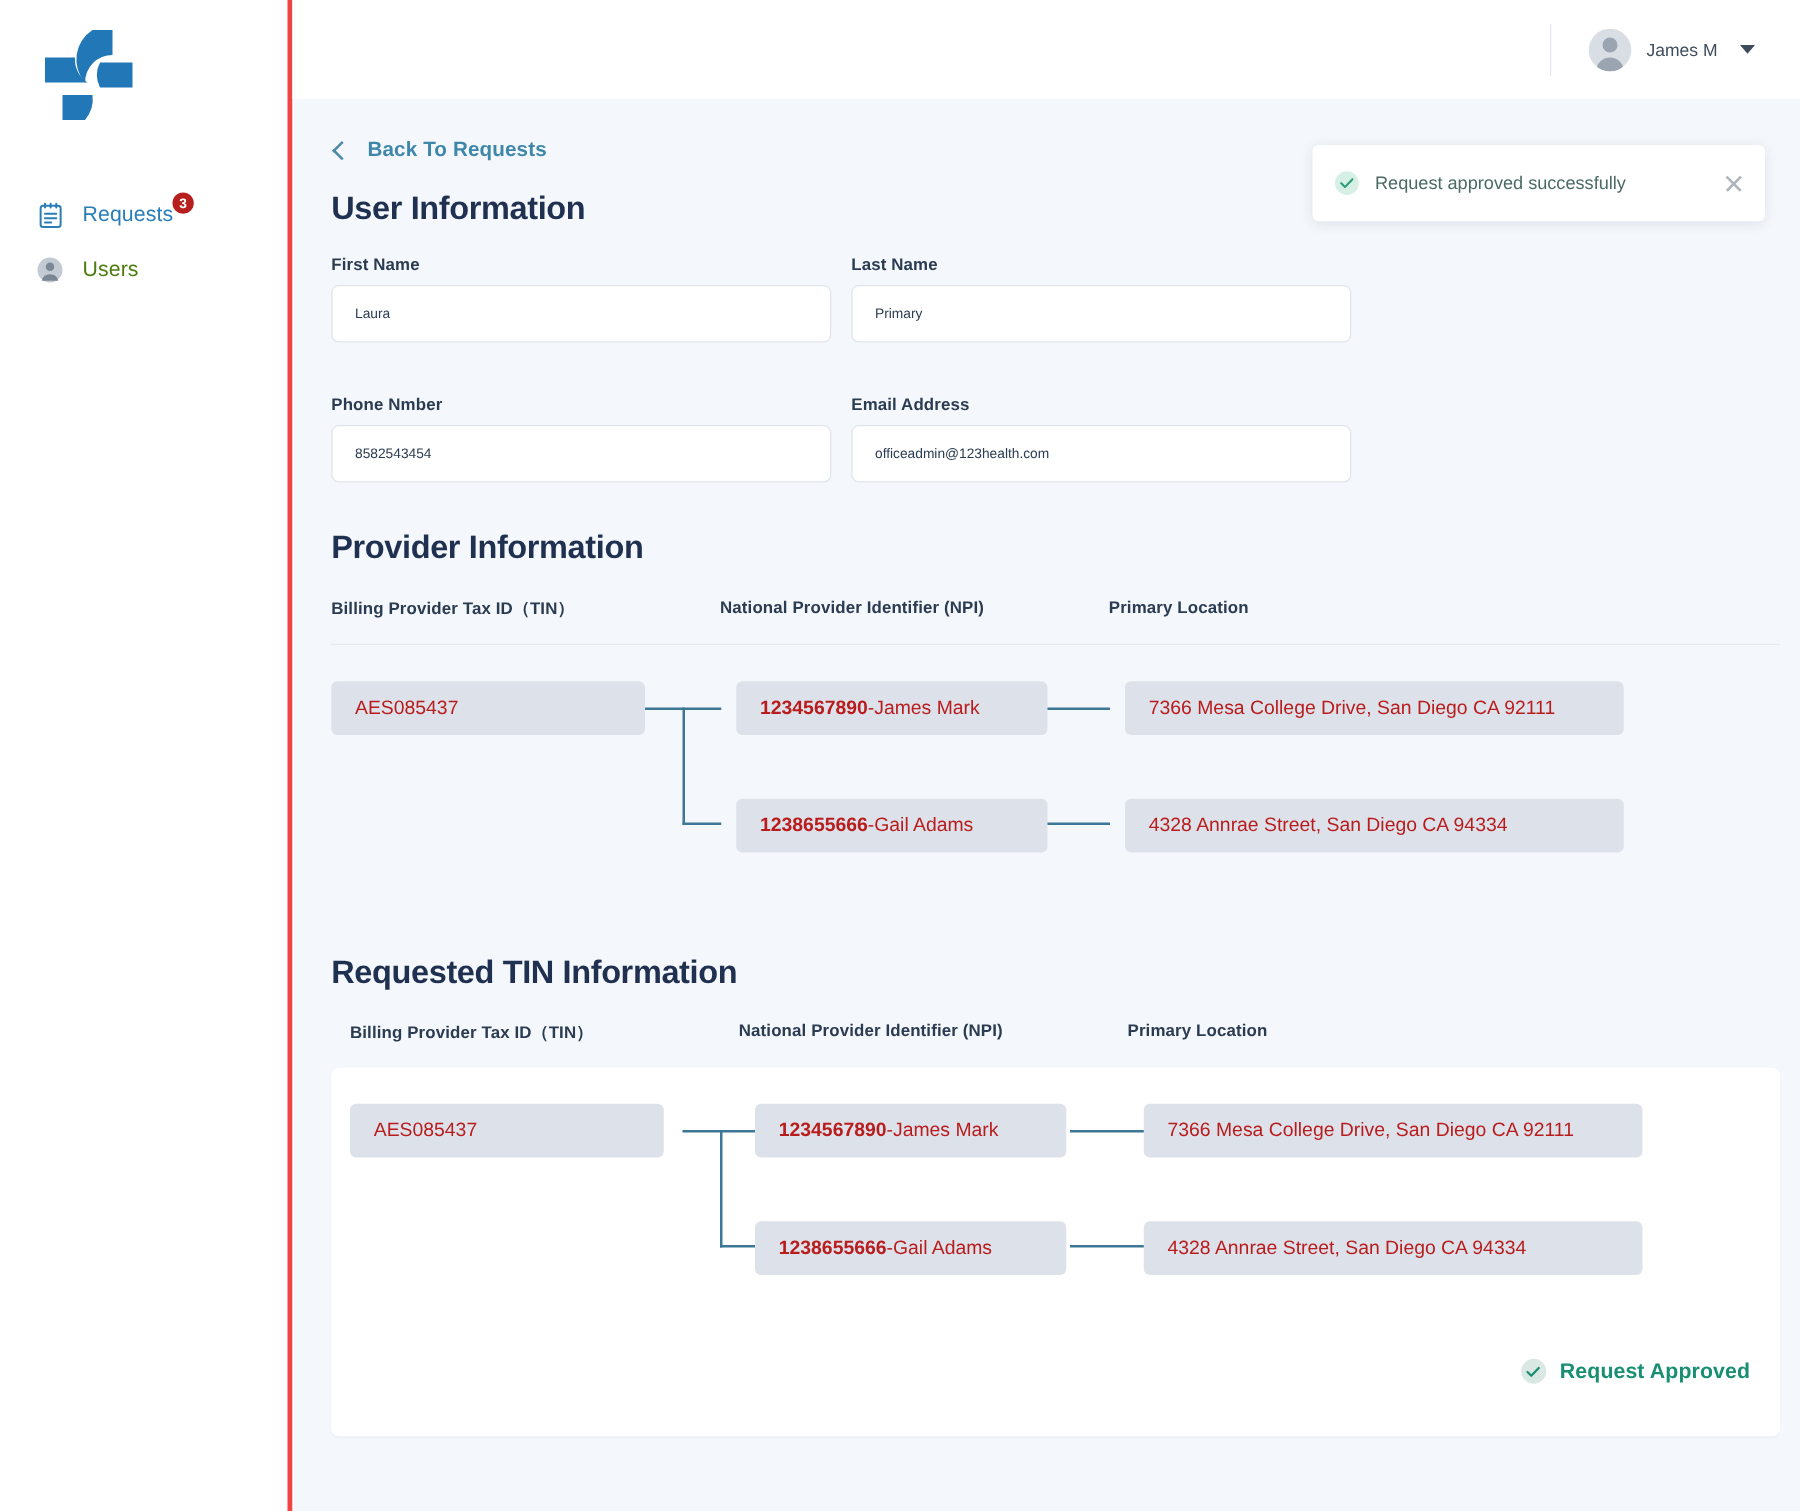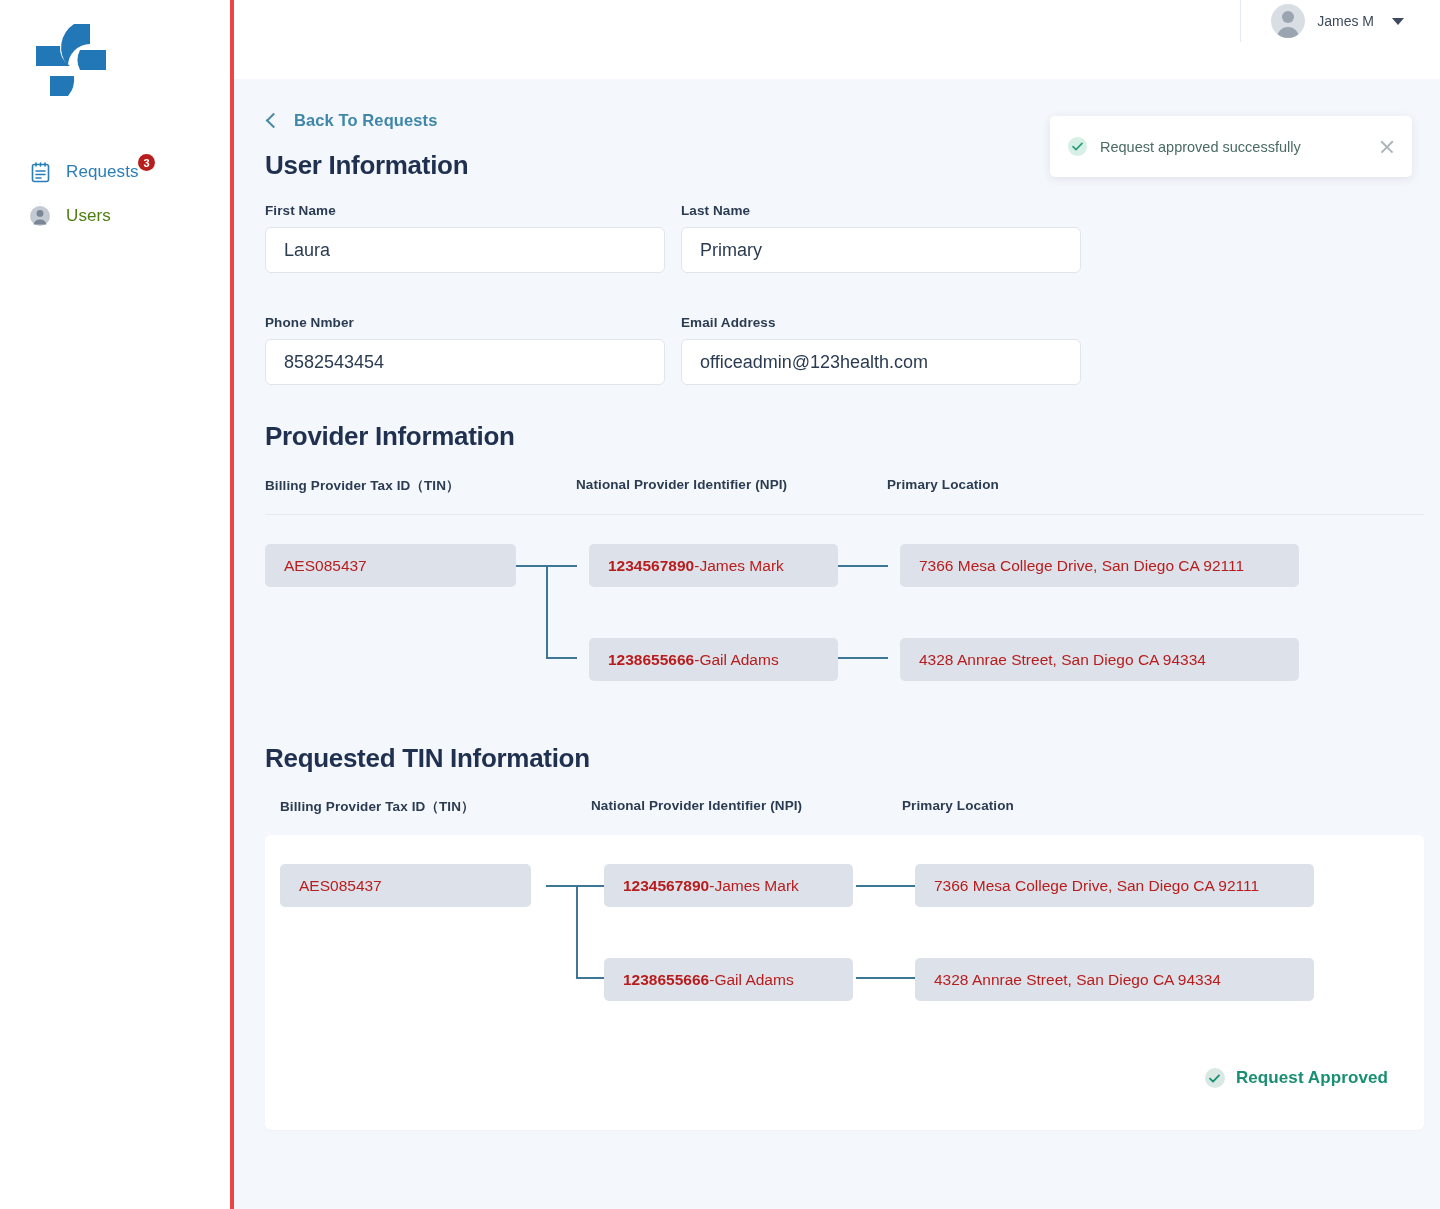--- a/index.html
+++ b/index.html
@@ -98,20 +98,21 @@
     flex: 1;
     position: relative;
     height: 1209px;
     background: #f4f7fb;
   }
 
   .topbar {
     height: 79px;
     background: #ffffff;
     display: flex;
+    align-items: center;
     justify-content: flex-end;
     padding-right: 36px;
     position: relative;
   }
 
   .user-chip {
     display: flex;
     align-items: center;
     gap: 12px;
     padding-left: 30px;
@@ -263,21 +264,21 @@
   }
 
   .field-input {
     height: 46px;
     border: 1px solid #e0e5ec;
     border-radius: 6px;
     background: #ffffff;
     display: flex;
     align-items: center;
     padding: 0 18px;
-    font-size: 18px;
+    font-size: 11px;
     color: #2b3c52;
     margin-bottom: 26px;
     width: 100%;
   }
 
   
   .tbl-head {
     display: flex;
     font-size: 13.5px;
     font-weight: 700;
@@ -346,21 +347,21 @@
     height: 295px;
     position: relative;
     box-shadow: 0 1px 2px rgba(40,60,90,0.04);
   }
 
   .req-head .c1 { width: 311px; }
   .req-head .c2 { width: 311px; }
 
   .approved-row {
     position: absolute;
-    right: 36px;
+    right: 24px;
     bottom: 42px;
     display: flex;
     align-items: center;
     gap: 11px;
   }
   .approved-check {
     width: 20px; height: 20px;
     border-radius: 50%;
     background: #d9e8e2;
     display: flex;
@@ -510,21 +511,21 @@
             <b>1238655666</b>
               <span> - </span>
               <span>Gail Adams</span>
           </div>
           <div style="width:62px;"></div>
           <div class="cell loc">4328 Annrae Street, San Diego CA 94334</div>
         </div>
       </div>
 
       
-      <h2 class="section-title" style="margin-top:56px;">Requested TIN Information</h2>
+      <h2 class="section-title" style="margin-top:74px;">Requested TIN Information</h2>
 
       <div class="tbl-head req-head" style="margin-top:24px; padding-left:15px;">
         <span class="c1">Billing Provider Tax ID（TIN）</span>
         <span class="c2">National Provider Identifier (NPI)</span>
         <span>Primary Location</span>
       </div>
 
       <div class="req-card">
         <div class="tree" style="padding-left:15px; padding-top:0;">
 

